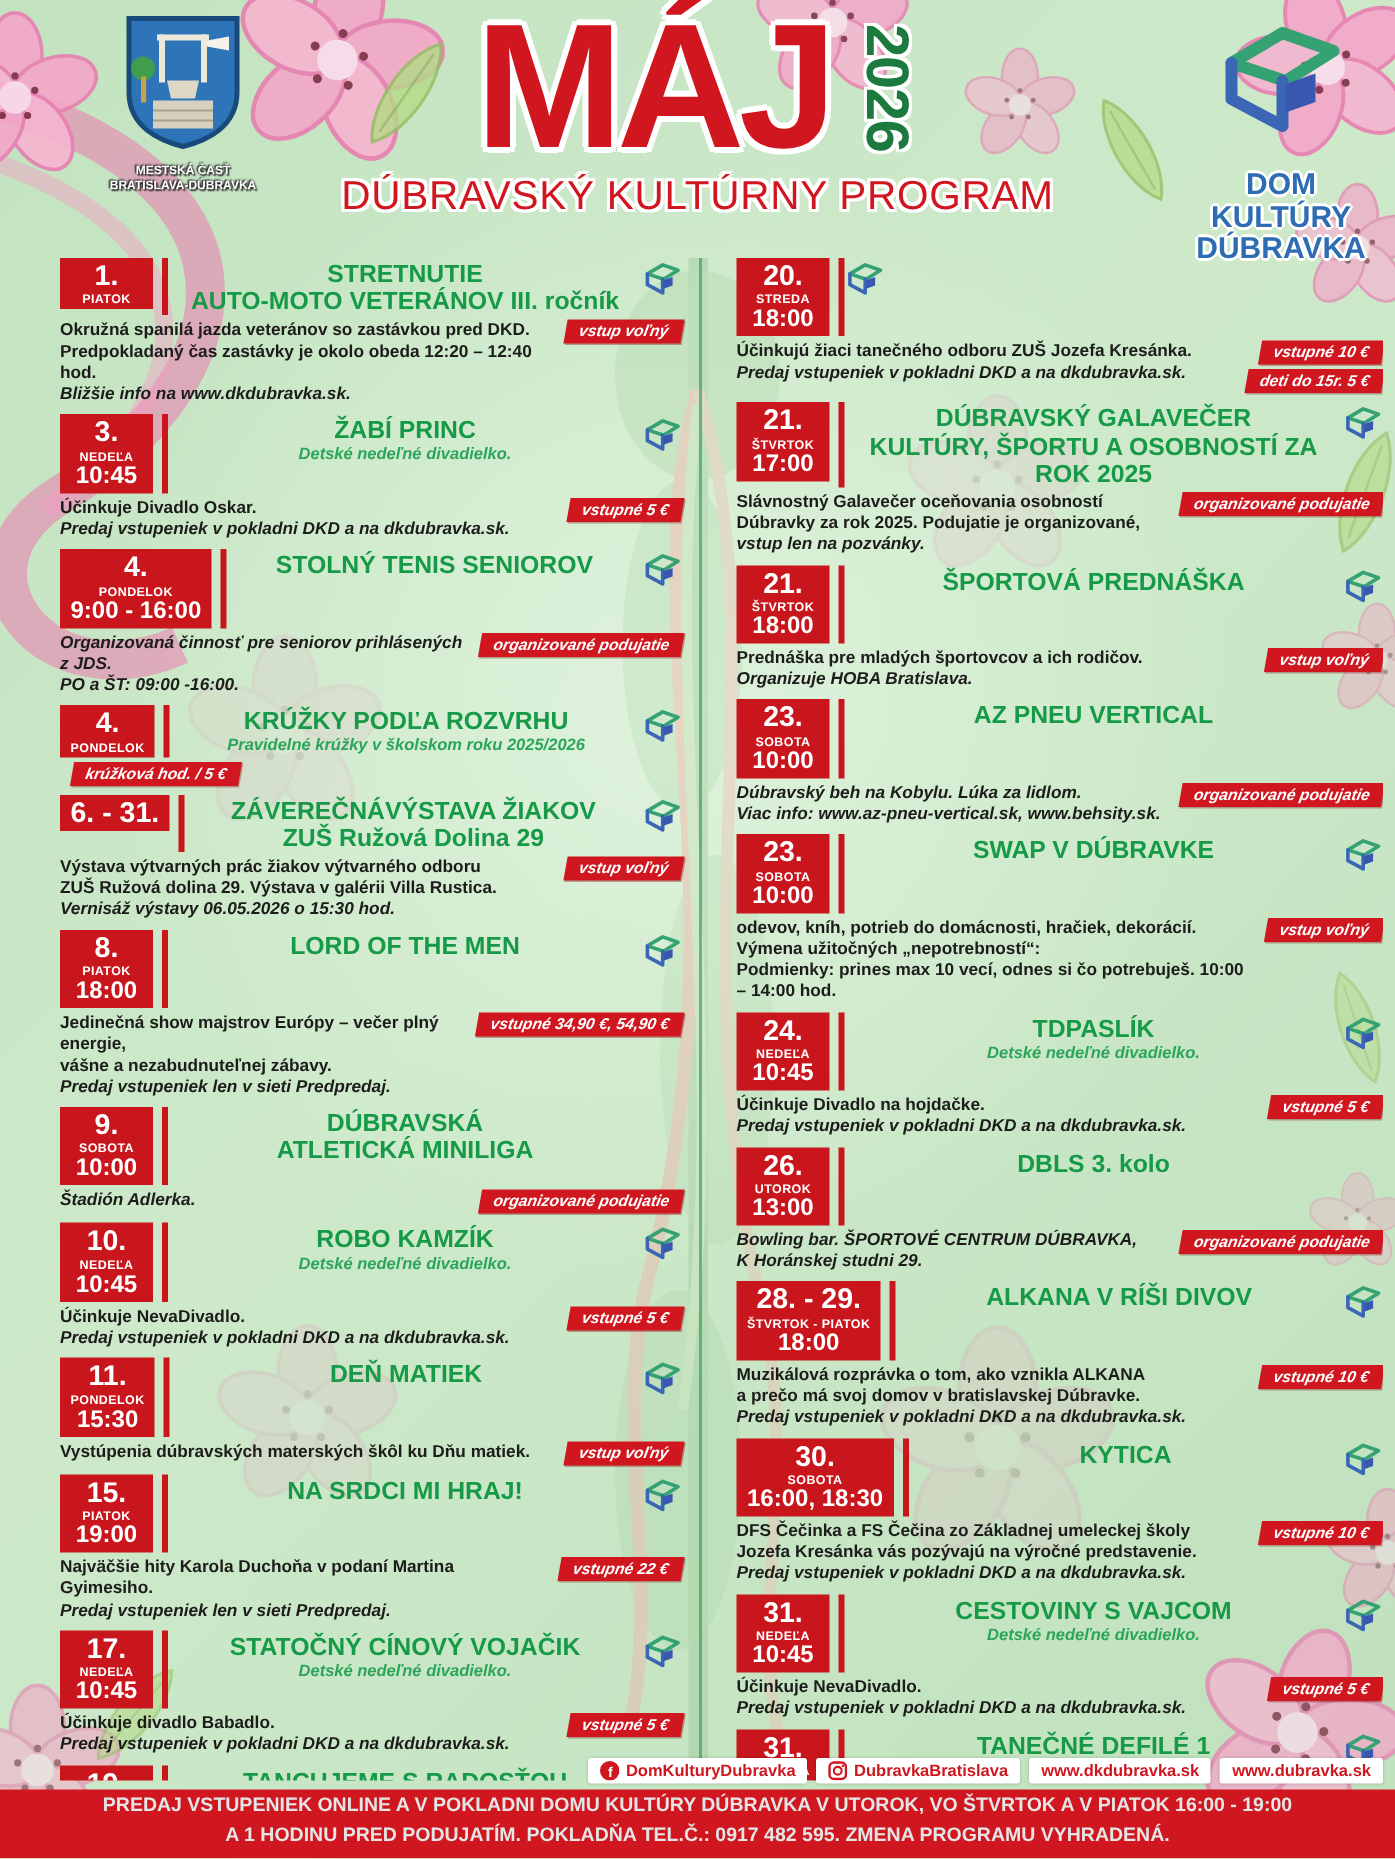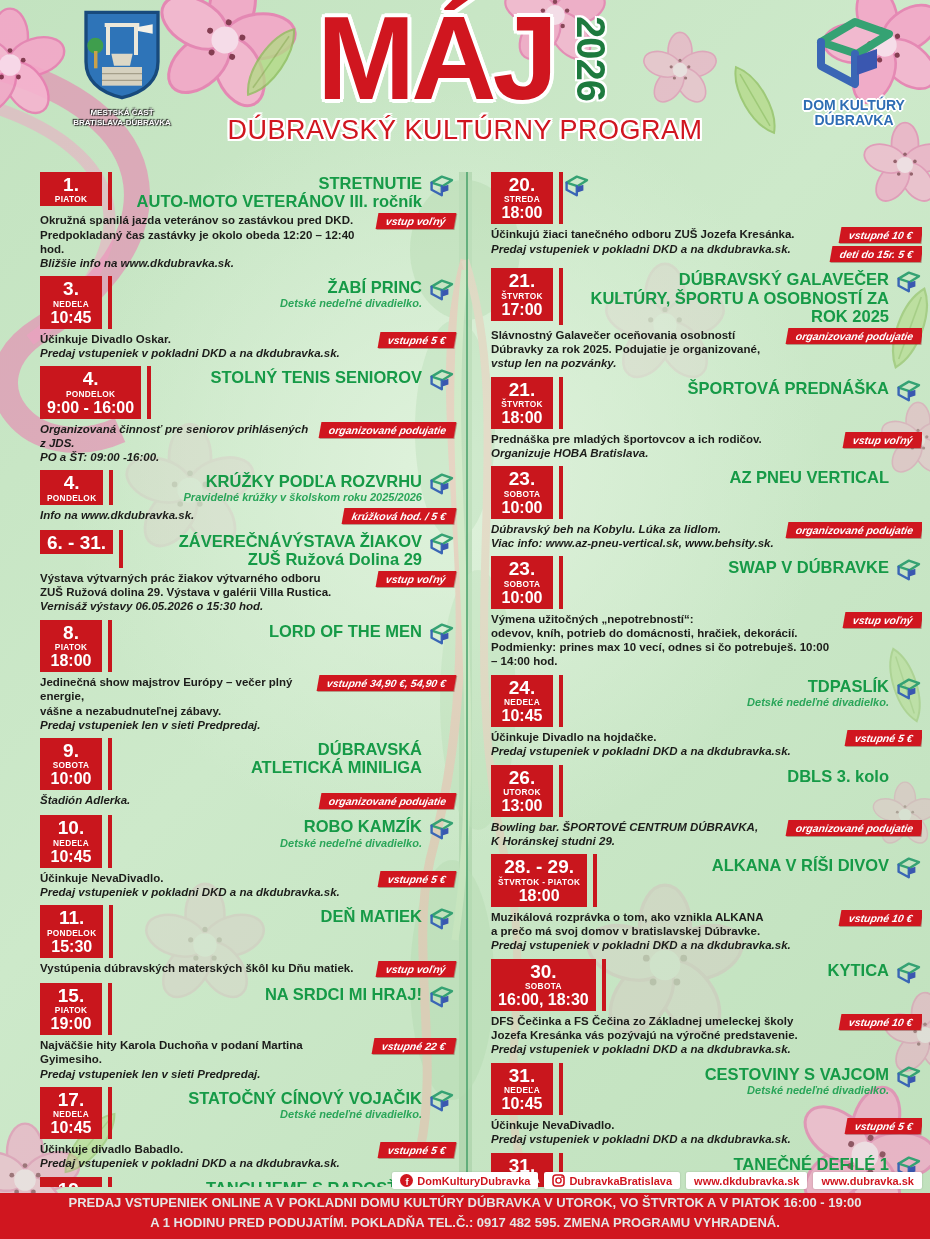--- a/index.html
+++ b/index.html
@@ -31,38 +31,38 @@
     font-size:40px;font-weight:bold;color:#1d7a3e;letter-spacing:-1px;
     text-shadow:-2px 0 0 #fff,2px 0 0 #fff,0 -2px 0 #fff,0 2px 0 #fff,
       -2px -2px 0 #fff,2px 2px 0 #fff,-2px 2px 0 #fff,2px -2px 0 #fff;
   }
   .subtitle{
     margin-top:0;font-size:27px;font-weight:normal;color:#d0161f;letter-spacing:.5px;
     text-shadow:-2px 0 0 #fff,2px 0 0 #fff,0 -2px 0 #fff,0 2px 0 #fff,
       -2px -2px 0 #fff,2px 2px 0 #fff,-2px 2px 0 #fff,2px -2px 0 #fff;
   }
   .dkd{position:absolute;right:12px;top:10px;width:128px;text-align:center;}
-  .dkd-caption{margin-top:4px;font-size:14px;font-weight:bold;color:#2e6db4;line-height:1.08;
+  .dkd-caption{margin-top:18px;font-size:20px;font-weight:bold;color:#2e6db4;line-height:1.08;
     text-shadow:-2px 0 0 #fff,2px 0 0 #fff,0 -2px 0 #fff,0 2px 0 #fff,
       -1px -1px 0 #fff,1px 1px 0 #fff,-1px 1px 0 #fff,1px -1px 0 #fff;}
 
   
   .divider{position:absolute;left:466px;top:172px;bottom:54px;width:2px;background:#47a06a;opacity:.75;z-index:1;}
   .columns{
     position:absolute;left:40px;right:8px;top:172px;bottom:52px;z-index:1;
     display:grid;grid-template-columns:415px 1fr;column-gap:36px;overflow:hidden;
   }
   .event{margin-bottom:6px;}
   .ehead{display:flex;align-items:flex-start;}
   .datebox{background:#c9161d;color:#fff;text-align:center;padding:3px 7px 2px;min-width:62px;width:max-content;}
   .day{font-size:19px;font-weight:bold;line-height:1.02;white-space:nowrap;}
   .wd{font-size:8.3px;font-weight:bold;letter-spacing:.3px;white-space:nowrap;}
   .tm{font-size:16px;font-weight:bold;white-space:nowrap;}
   .redbar{width:4px;align-self:stretch;background:#c9161d;margin-left:6px;}
-  .twrap{flex:1;text-align:right;padding:2px 6px 0;}
+  .twrap{flex:1;text-align:center;padding:2px 6px 0;}
   .etitle{color:#169a47;font-weight:bold;font-size:16.5px;line-height:1.1;white-space:pre-line;}
   .esub{color:#2aa559;font-weight:bold;font-style:italic;font-size:11px;margin-top:1px;}
   .eicon{width:27px;height:24px;margin-top:1px;flex:0 0 auto;}
   .ebody{display:flex;margin-top:3px;}
   .edesc{flex:1;font-size:11.5px;font-weight:bold;color:#1c1c1a;line-height:1.24;}
   .edesc .line.it{font-style:italic;}
   .ebadges{display:flex;flex-direction:column;align-items:flex-end;gap:3px;margin-left:8px;align-self:flex-start;}
   .badge{background:#d0161f;color:#fff;font-size:10.5px;font-weight:bold;font-style:italic;
     padding:2px 9px;transform:skewX(-10deg);white-space:nowrap;box-shadow:1px 1px 0 rgba(120,0,0,.35);}
 
@@ -289,23 +289,20 @@
           <div class="etitle">KRÚŽKY PODĽA ROZVRHU</div>
           <div class="esub">Pravidelné krúžky v školskom roku 2025/2026</div>
         </div>
         <div class="eicon">
           <svg width="27" height="24" viewBox="0 0 90 80">
                 <use href="#dkdbox"></use>
               </svg>
         </div>
       </div>
       <div class="ebody">
-        <div class="edesc">
-              <div class="line it">Info na www.dkdubravka.sk.</div>
-            </div>
         <div class="ebadges">
               <span class="badge">krúžková hod. / 5 €</span>
             </div>
       </div>
     </div>
 
     <div class="event">
       <div class="ehead">
         <div class="datebox">
           <div class="day">6. - 31.</div>
@@ -666,22 +663,22 @@
 
         </div>
         <div class="eicon">
           <svg width="27" height="24" viewBox="0 0 90 80">
                 <use href="#dkdbox"></use>
               </svg>
         </div>
       </div>
       <div class="ebody">
         <div class="edesc">
+              <div class="line">odevov, kníh, potrieb do domácnosti, hračiek, dekorácií.</div>
               <div class="line">Výmena užitočných „nepotrebností“:</div>
-              <div class="line">odevov, kníh, potrieb do domácnosti, hračiek, dekorácií.</div>
               <div class="line">Podmienky: prines max 10 vecí, odnes si čo potrebuješ. 10:00 – 14:00 hod.</div>
             </div>
         <div class="ebadges">
               <span class="badge">vstup voľný</span>
             </div>
       </div>
     </div>
 
     <div class="event">
       <div class="ehead">

